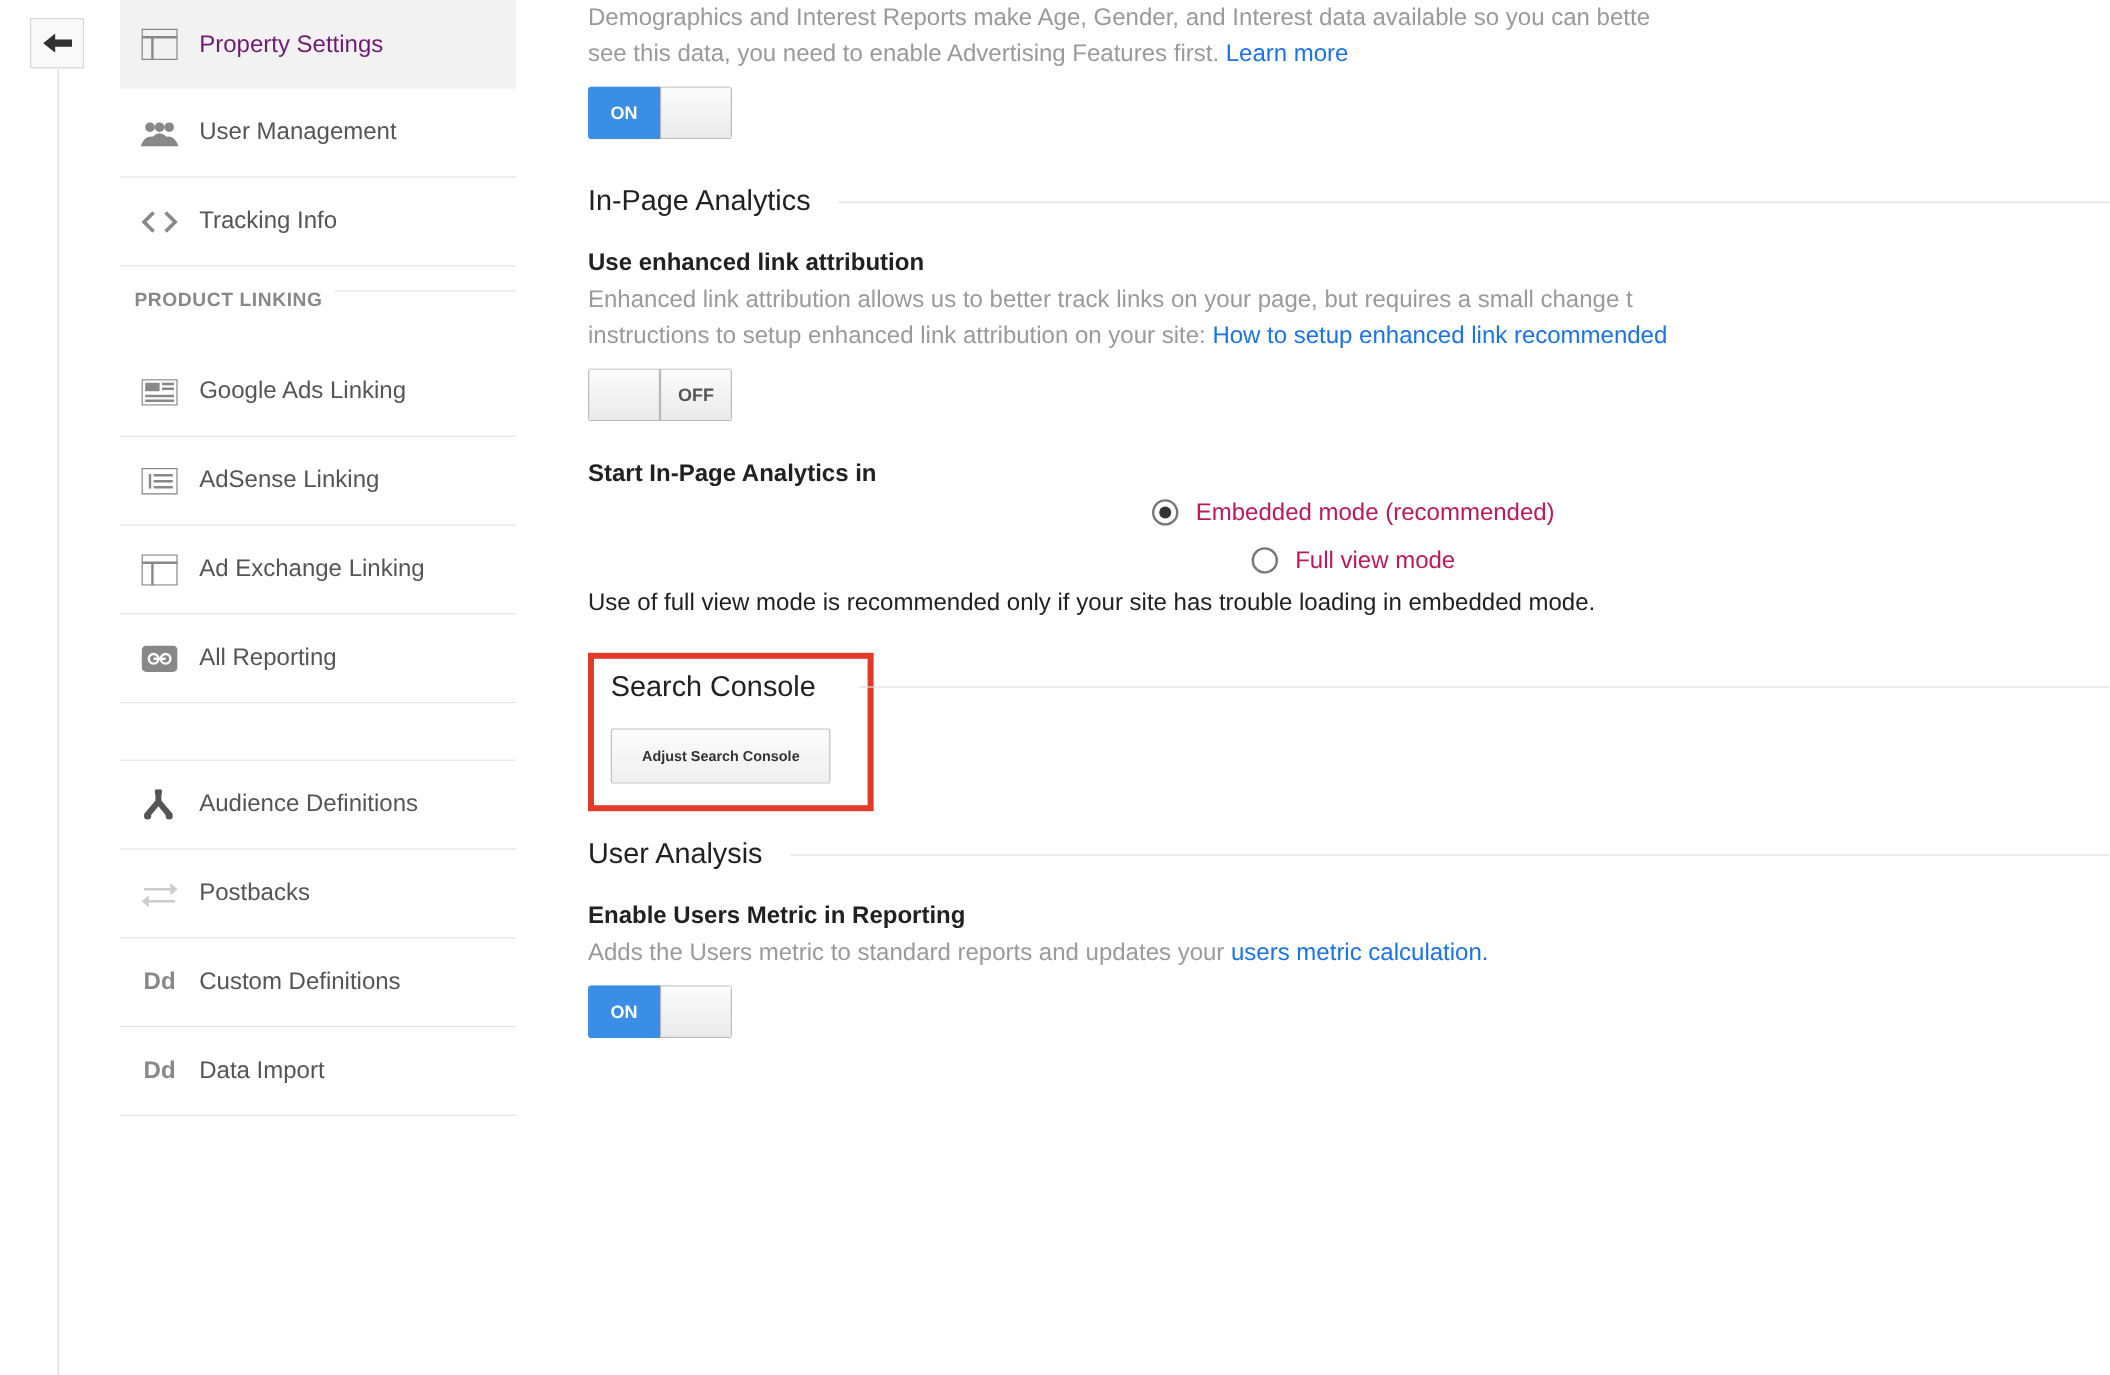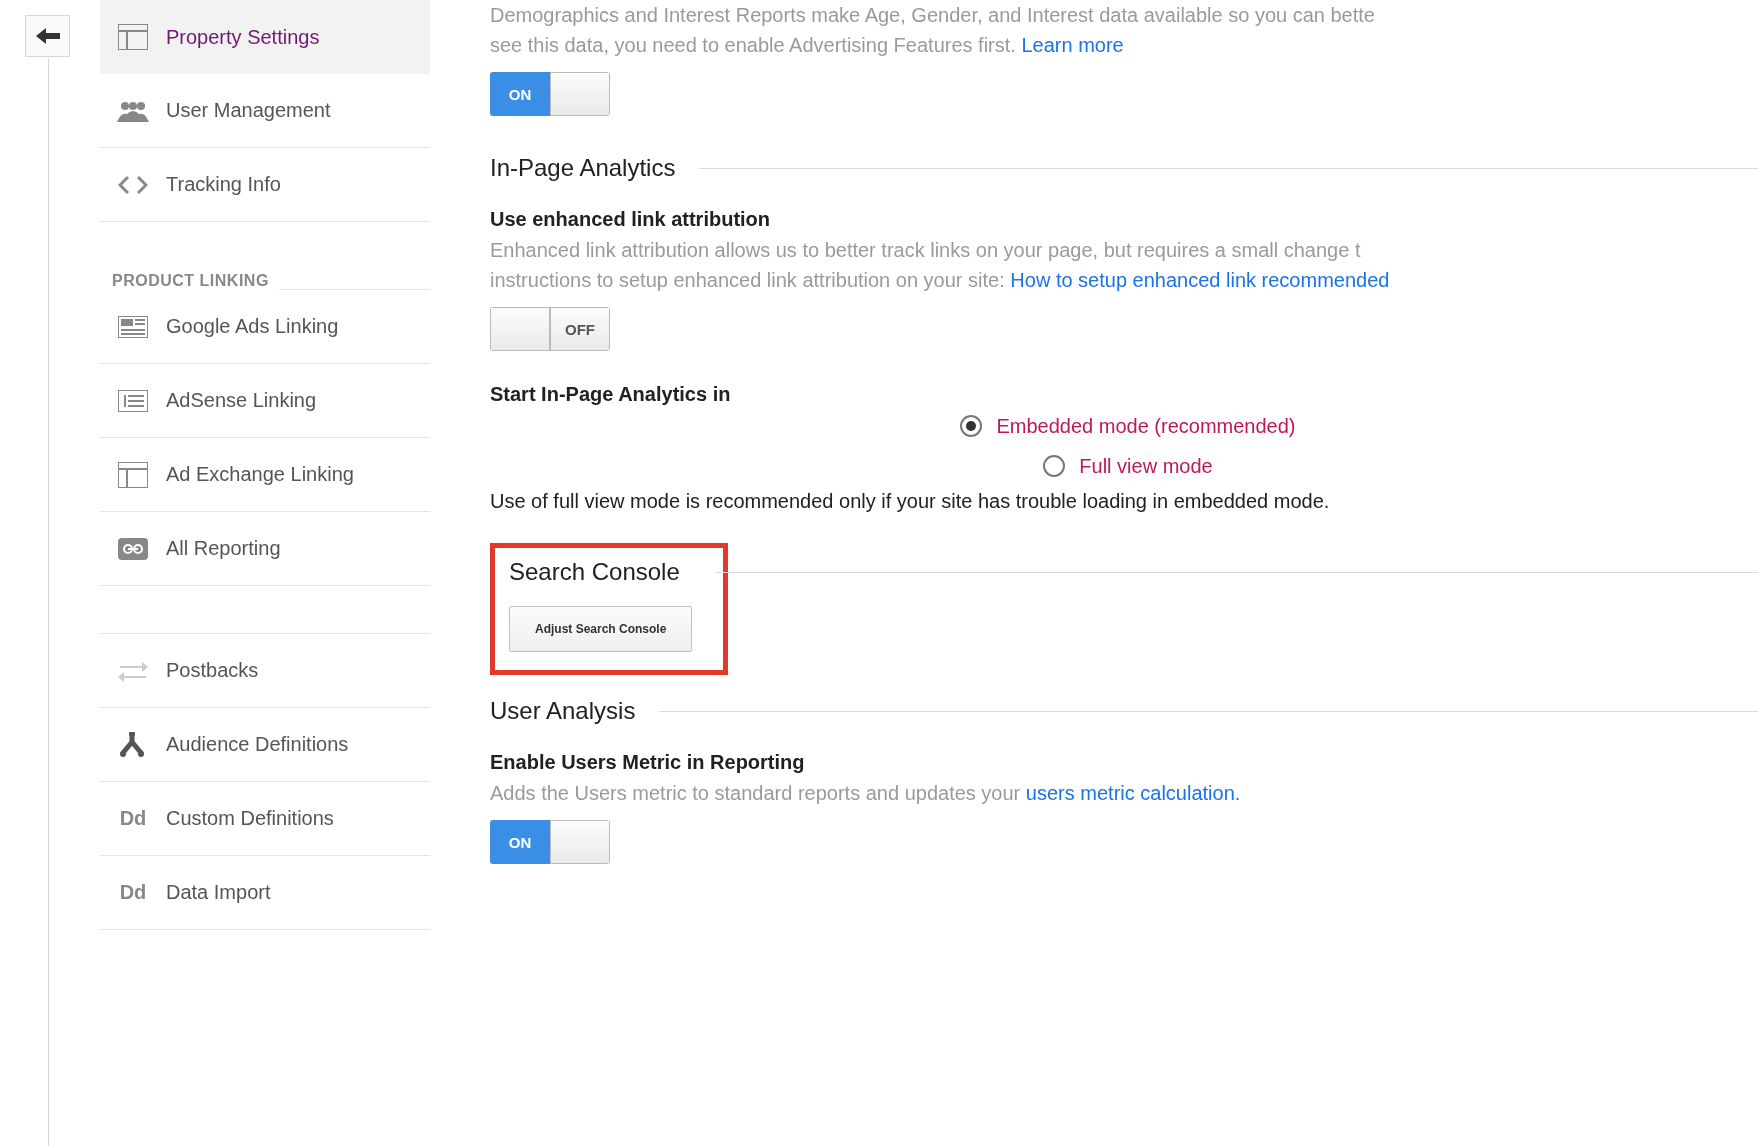--- a/index.html
+++ b/index.html
@@ -52,21 +52,21 @@
       font-size: 20px;
       color: #555;
       cursor: pointer;
     }
     .nav-item.active { background: #f2f2f2; color: #701a75; border-bottom: none;}
     .nav-item .icon-wrap { width: 34px; height: 34px; display:flex; align-items:center; justify-content:center; margin-right: 16px; }
     .nav-item .label { font-size: 20px; }
     
     .section-header {
       display: flex;
-      align-items: flex-end;
+      align-items: flex-start;
       height: 48px;
       padding-left: 12px;
       margin-top: 20px;
       font-size: 16px;
       font-weight: bold;
       color: #888;
       letter-spacing: 0.5px;
     }
     .section-header .line { flex: 1; height: 1px; background: #e5e5e5; margin-left: 10px; }
     
@@ -265,39 +265,39 @@
           <line x1="10" y1="11" x2="20" y2="11" stroke="#fff" stroke-width="2"></line>
         </svg>
     </span>
     <span class="label">All Reporting</span>
   </div>
 
   <div class="spacer-row"></div>
 
   <div class="nav-item">
     <span class="icon-wrap">
-      <svg width="30" height="22" viewBox="0 0 30 22">
-          <path d="M2 6 L24 6 L24 2 L30 7 L24 12 L24 8 L2 8 Z" fill="#ccc"></path>
-          <path d="M28 16 L6 16 L6 12 L0 17 L6 22 L6 18 L28 18 Z" fill="#ccc"></path>
-        </svg>
-    </span>
-    <span class="label">Postbacks</span>
-  </div>
-
-  <div class="nav-item">
-    <span class="icon-wrap">
       <svg width="28" height="26" viewBox="0 0 28 26">
           <path d="M13 0 L13 10 L3 22" stroke="#555" stroke-width="5" fill="none"></path>
           <path d="M13 10 L23 22" stroke="#555" stroke-width="5" fill="none"></path>
           <circle cx="13" cy="2" r="3" fill="#555"></circle>
           <circle cx="4" cy="22" r="3" fill="#555"></circle>
           <circle cx="22" cy="22" r="3" fill="#555"></circle>
         </svg>
     </span>
     <span class="label">Audience Definitions</span>
+  </div>
+
+  <div class="nav-item">
+    <span class="icon-wrap">
+      <svg width="30" height="22" viewBox="0 0 30 22">
+          <path d="M2 6 L24 6 L24 2 L30 7 L24 12 L24 8 L2 8 Z" fill="#ccc"></path>
+          <path d="M28 16 L6 16 L6 12 L0 17 L6 22 L6 18 L28 18 Z" fill="#ccc"></path>
+        </svg>
+    </span>
+    <span class="label">Postbacks</span>
   </div>
 
   <div class="nav-item">
     <span class="icon-wrap" style="font-weight:bold;font-size:20px;color:#888;">Dd</span>
     <span class="label">Custom Definitions</span>
   </div>
 
   <div class="nav-item">
     <span class="icon-wrap" style="font-weight:bold;font-size:20px;color:#888;">Dd</span>
     <span class="label">Data Import</span>

